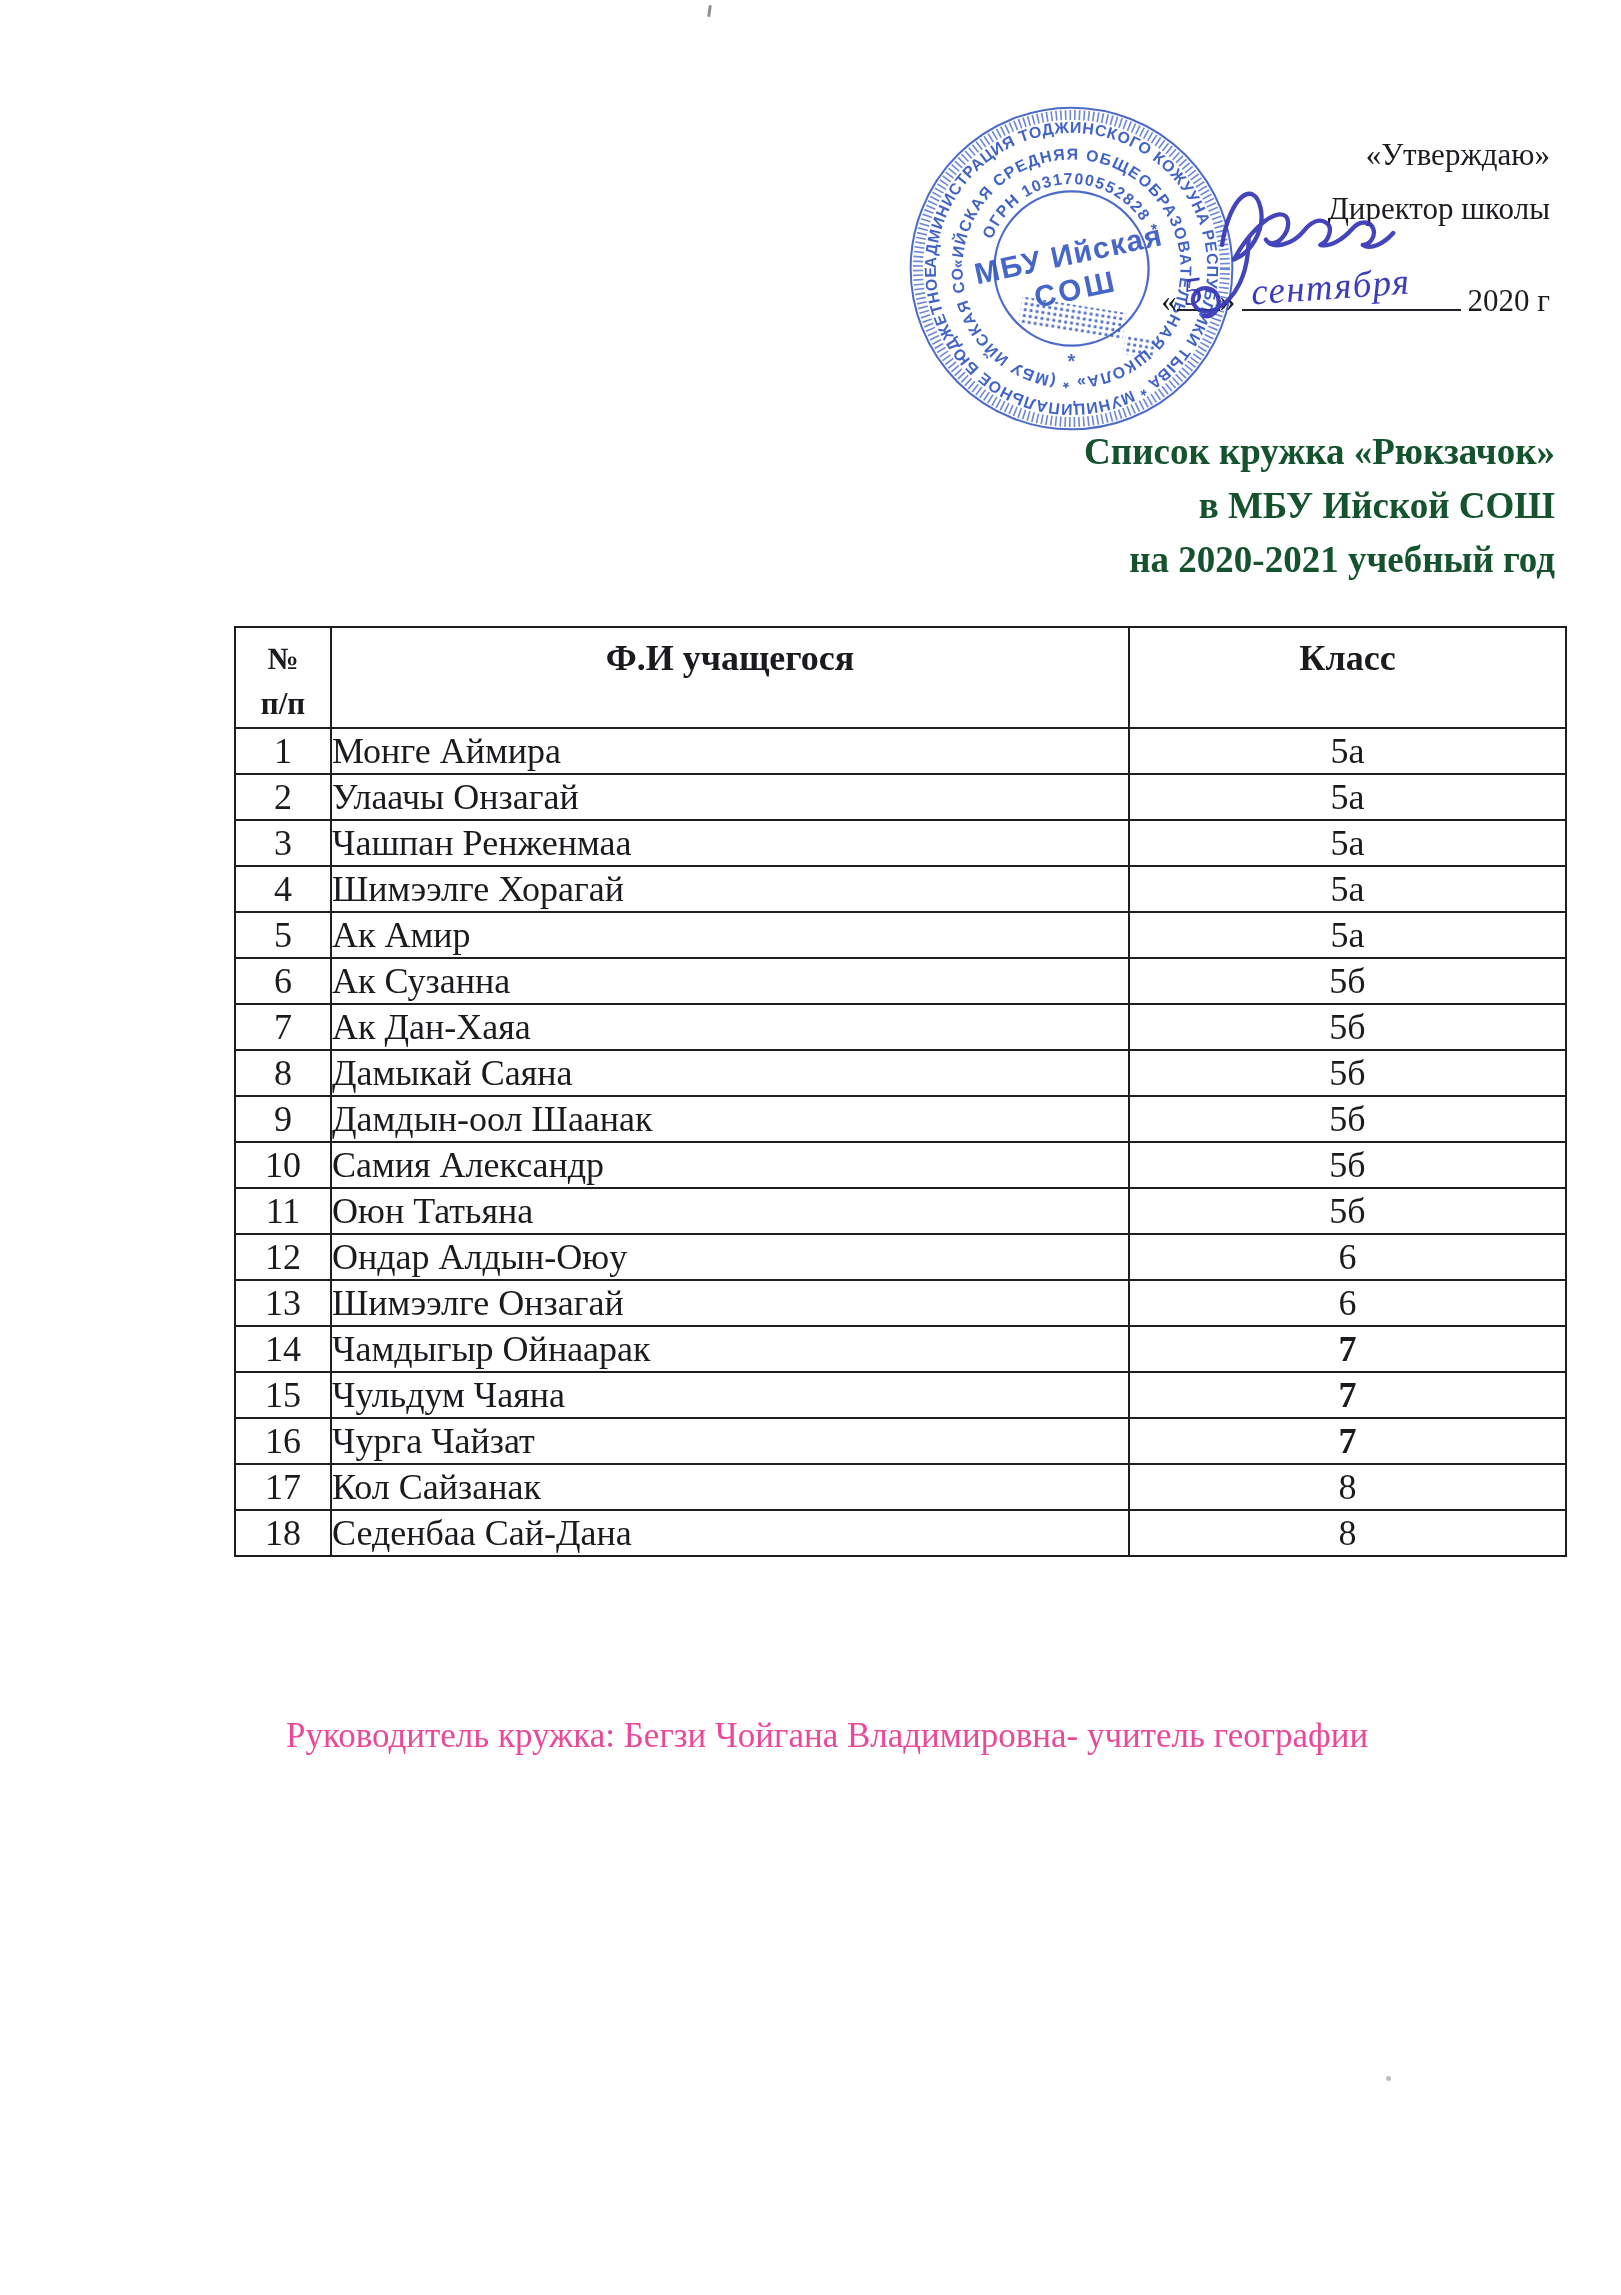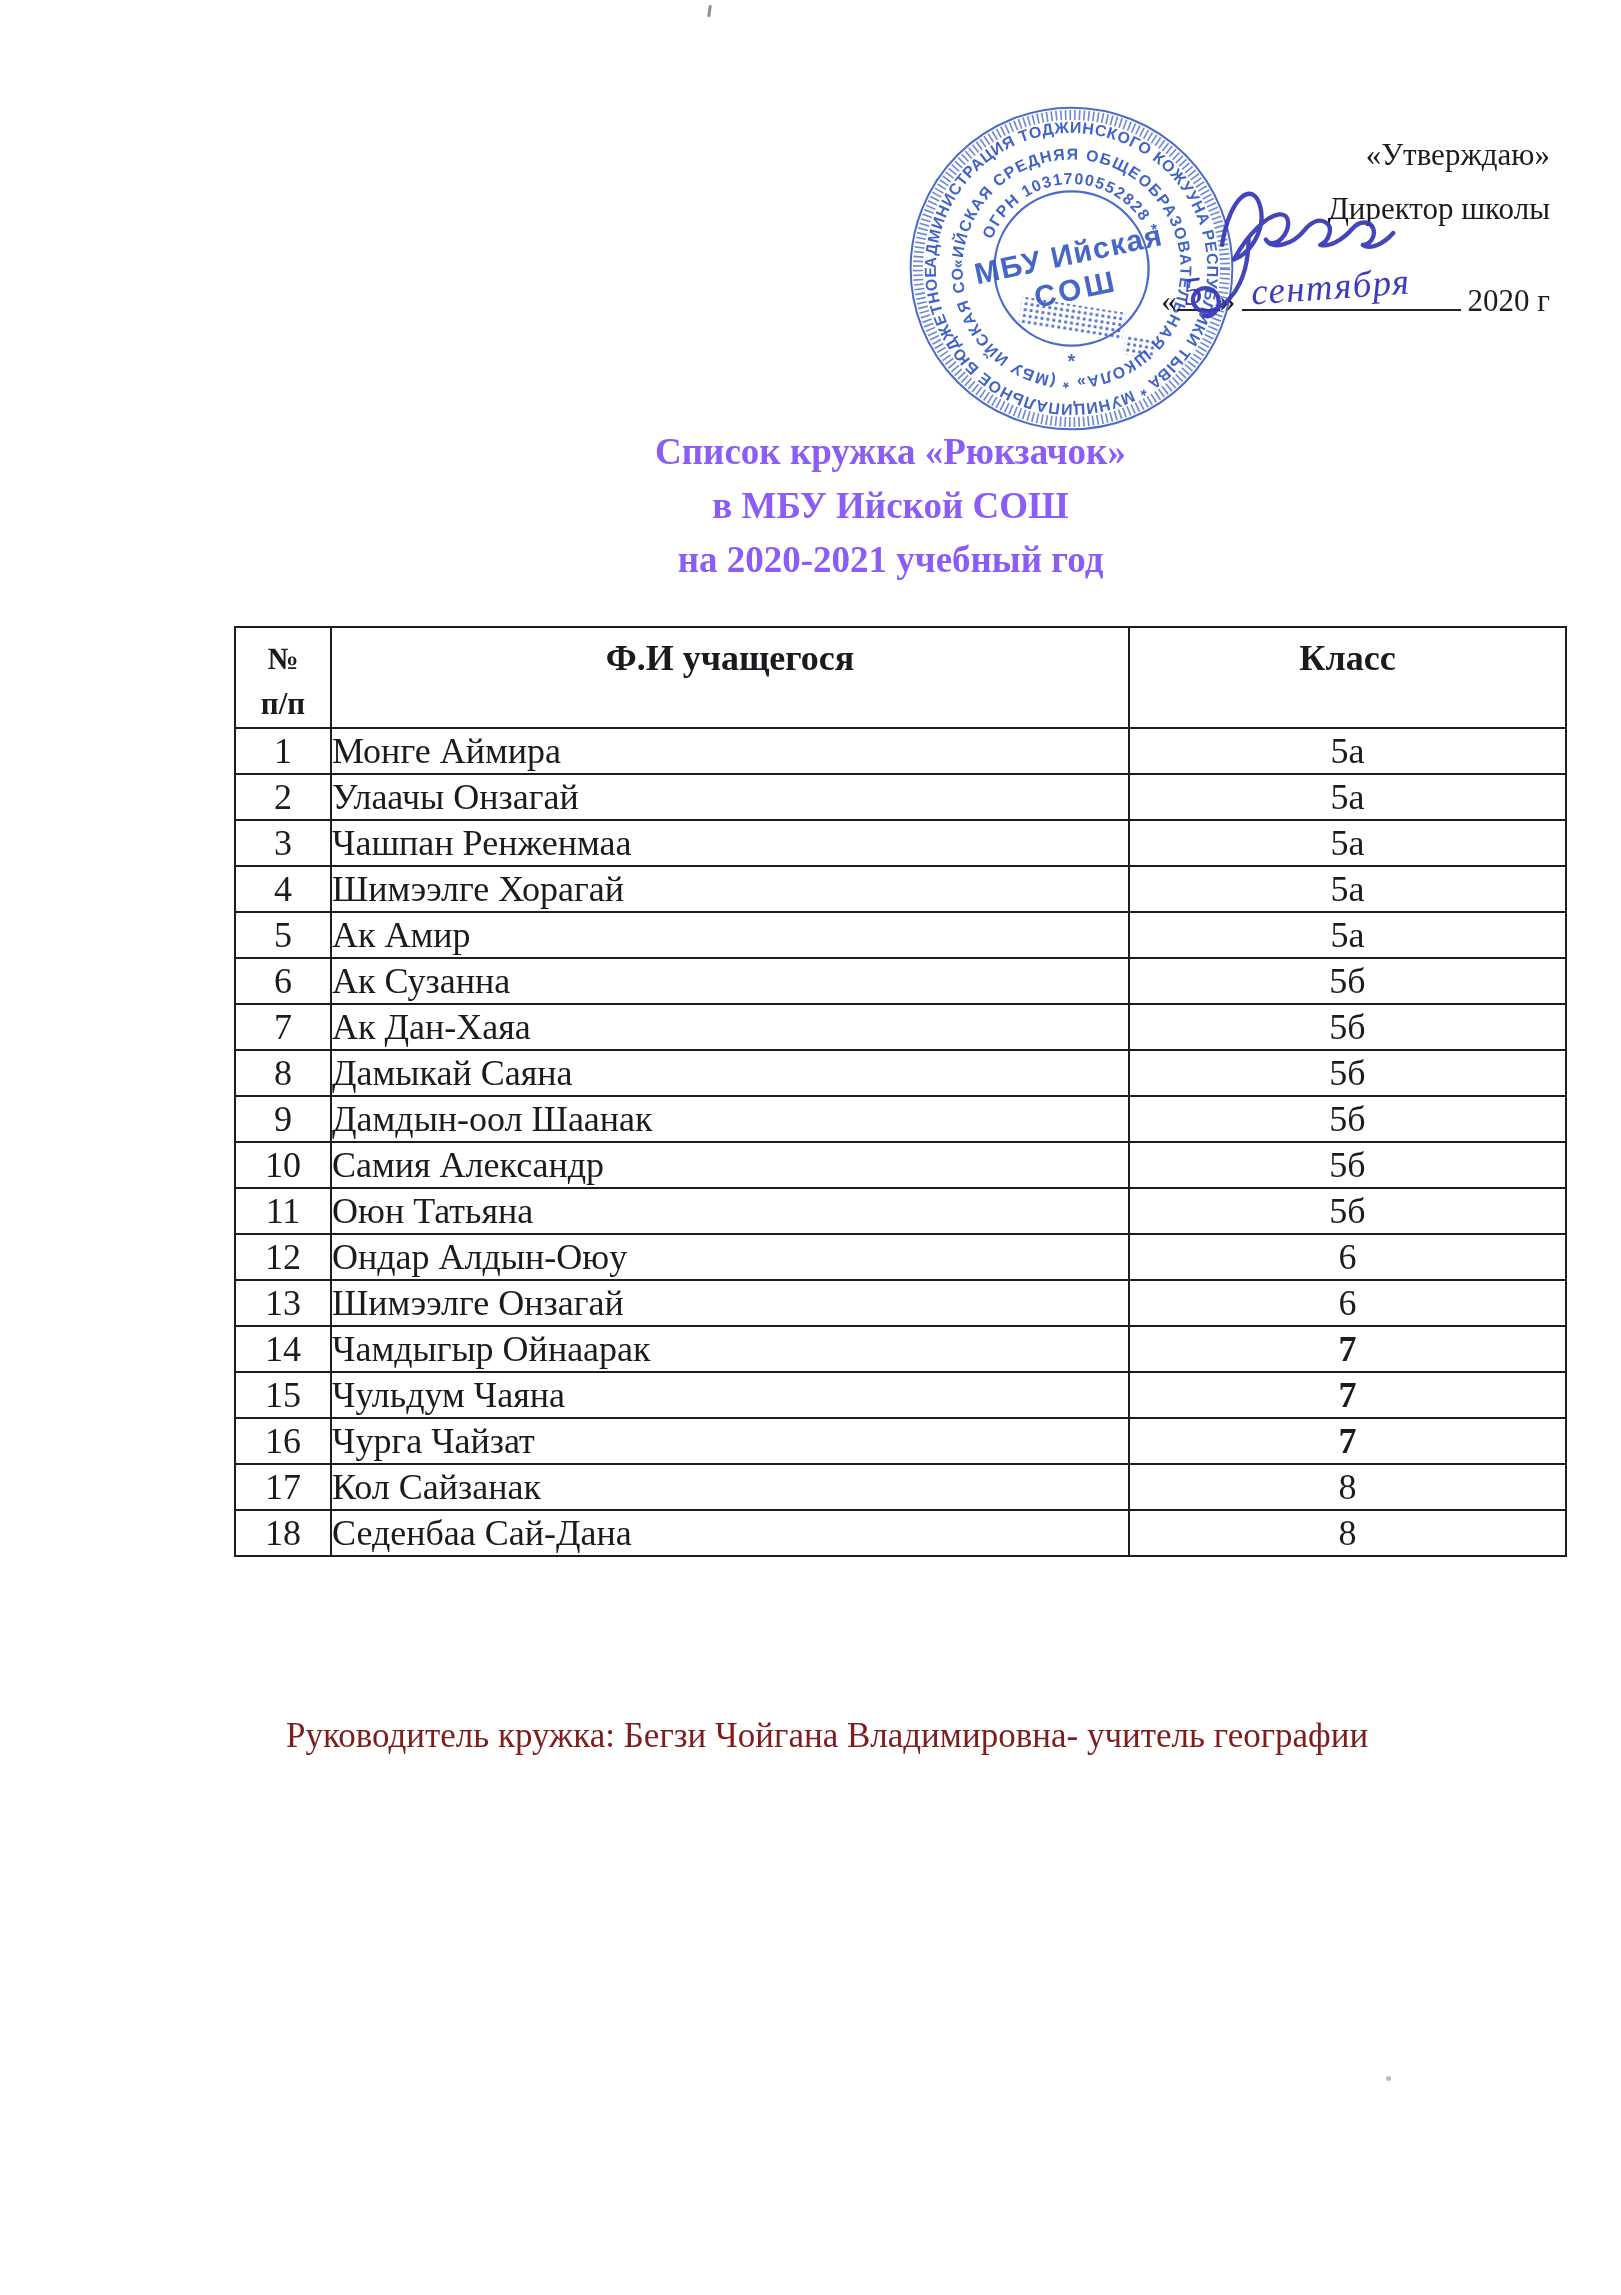--- a/index.html
+++ b/index.html
@@ -64,25 +64,25 @@
     left:1130px;top:160px;
     width:346px;height:199px;
     z-index:4;
     pointer-events:none;
   }
   
   .title-block{
     position:absolute;
     left:226px;top:425px;
     width:1329px;
-    text-align:center;
+    text-align:right;
     font-size:37px;
     font-weight:bold;
     line-height:54px;
-    color:#8b5cf6;
+    color:#14532d;
     z-index:1;
   }
   
   table.roster{
     position:absolute;
     left:234px;top:626px;
     width:1331px;
     border-collapse:collapse;
     table-layout:fixed;
     font-size:36px;
@@ -112,21 +112,21 @@
   td.c-cls.bold{font-weight:bold;}
   
   .footer-line{
     position:absolute;
     left:234px;top:1716px;
     width:1331px;
     padding-left:52px;
     box-sizing:border-box;
     font-size:35px;
     white-space:nowrap;
-    color:#7f1d1d;
+    color:#ec4899;
     z-index:1;
   }
   
   .speck{position:absolute;background:#8f8f93;z-index:1;}
   .speck-top{left:708px;top:5.3px;width:2.7px;height:12px;transform:rotate(8deg);border-radius:1.3px;}
   .speck-bottom{left:1386px;top:2076px;width:5.3px;height:5.3px;border-radius:50%;opacity:.6;}
 </style>
 </head>
 <body>
 

